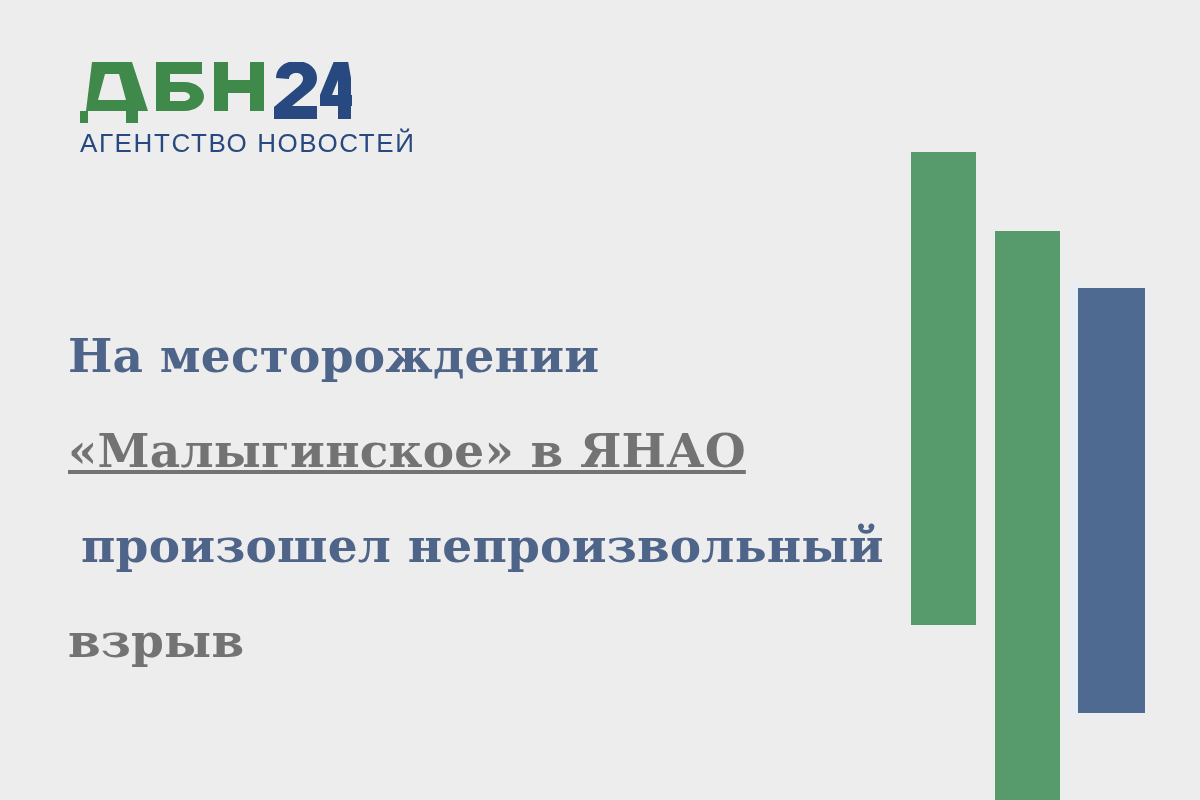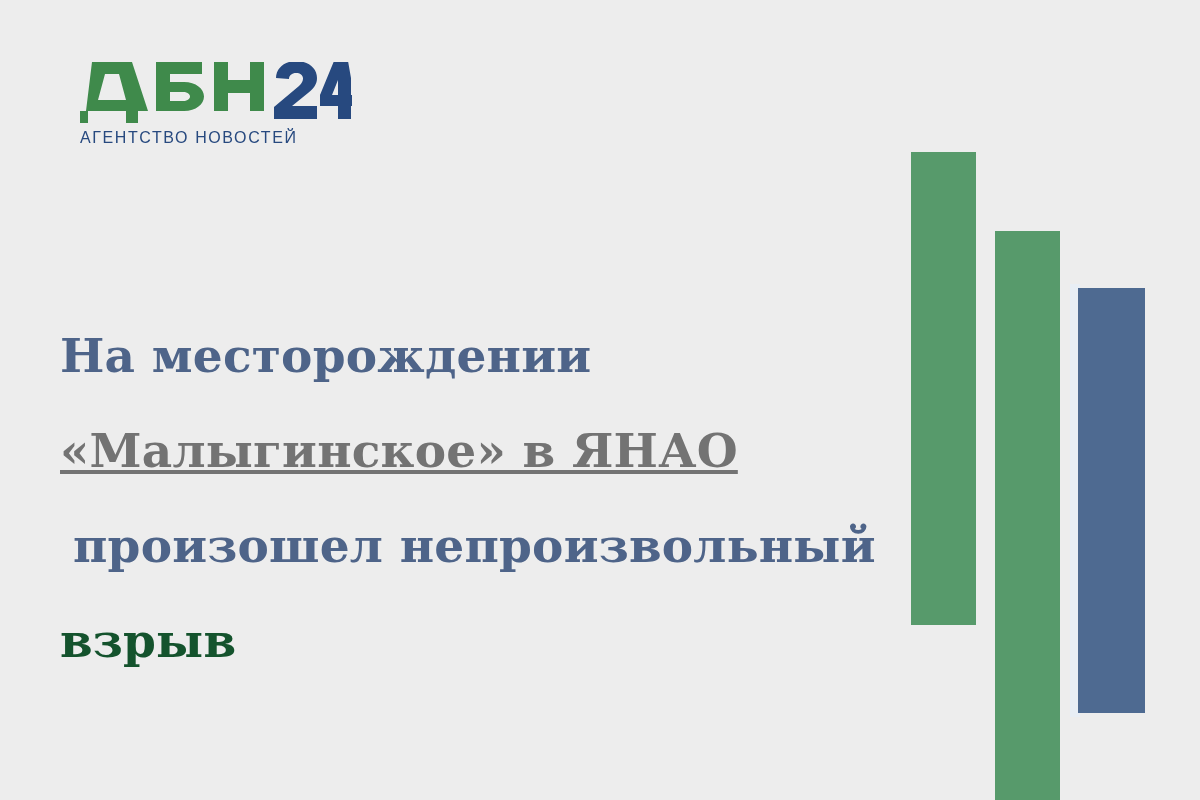--- a/index.html
+++ b/index.html
@@ -35,32 +35,32 @@
     position: relative;
     width: 272px;
     height: 62px;
   }
   #logo-mark svg {
     display: block;
   }
   #logo-tagline {
     margin-top: 6px;
     font-family: "Liberation Sans", sans-serif;
-    font-size: 16px;
+    font-size: 26px;
     font-weight: 500;
     letter-spacing: 1.6px;
     color: #27497f;
     white-space: nowrap;
     line-height: 1;
   }
 
   
   #headline {
     position: absolute;
-    left: 60px;
+    left: 68px;
     top: 308px;
     width: 820px;
   }
   .headline-line {
     font-family: "DejaVu Serif", "Liberation Serif", serif;
     font-size: 47px;
     font-weight: 700;
     color: #4e6489;
     line-height: 95px;
     white-space: nowrap;
@@ -121,16 +121,16 @@
         </g>
       </svg>
     </div>
     <div id="logo-tagline" style="color: rgb(39, 73, 127);">АГЕНТСТВО НОВОСТЕЙ</div>
   </div>
 
   <div id="headline">
     <div class="headline-line" style="color: rgb(78, 100, 137);">На месторождении</div>
     <div class="headline-line" style="color: #737373; text-decoration: underline;">«Малыгинское» в ЯНАО</div>
     <div class="headline-line" style="color: rgb(78, 100, 137); margin-left: 13px;">произошел непроизвольный</div>
-    <div class="headline-line" style="color: #14532d;">взрыв</div>
+    <div class="headline-line" style="color: #737373;">взрыв</div>
   </div>
 
 </div>
 
 </body></html>

